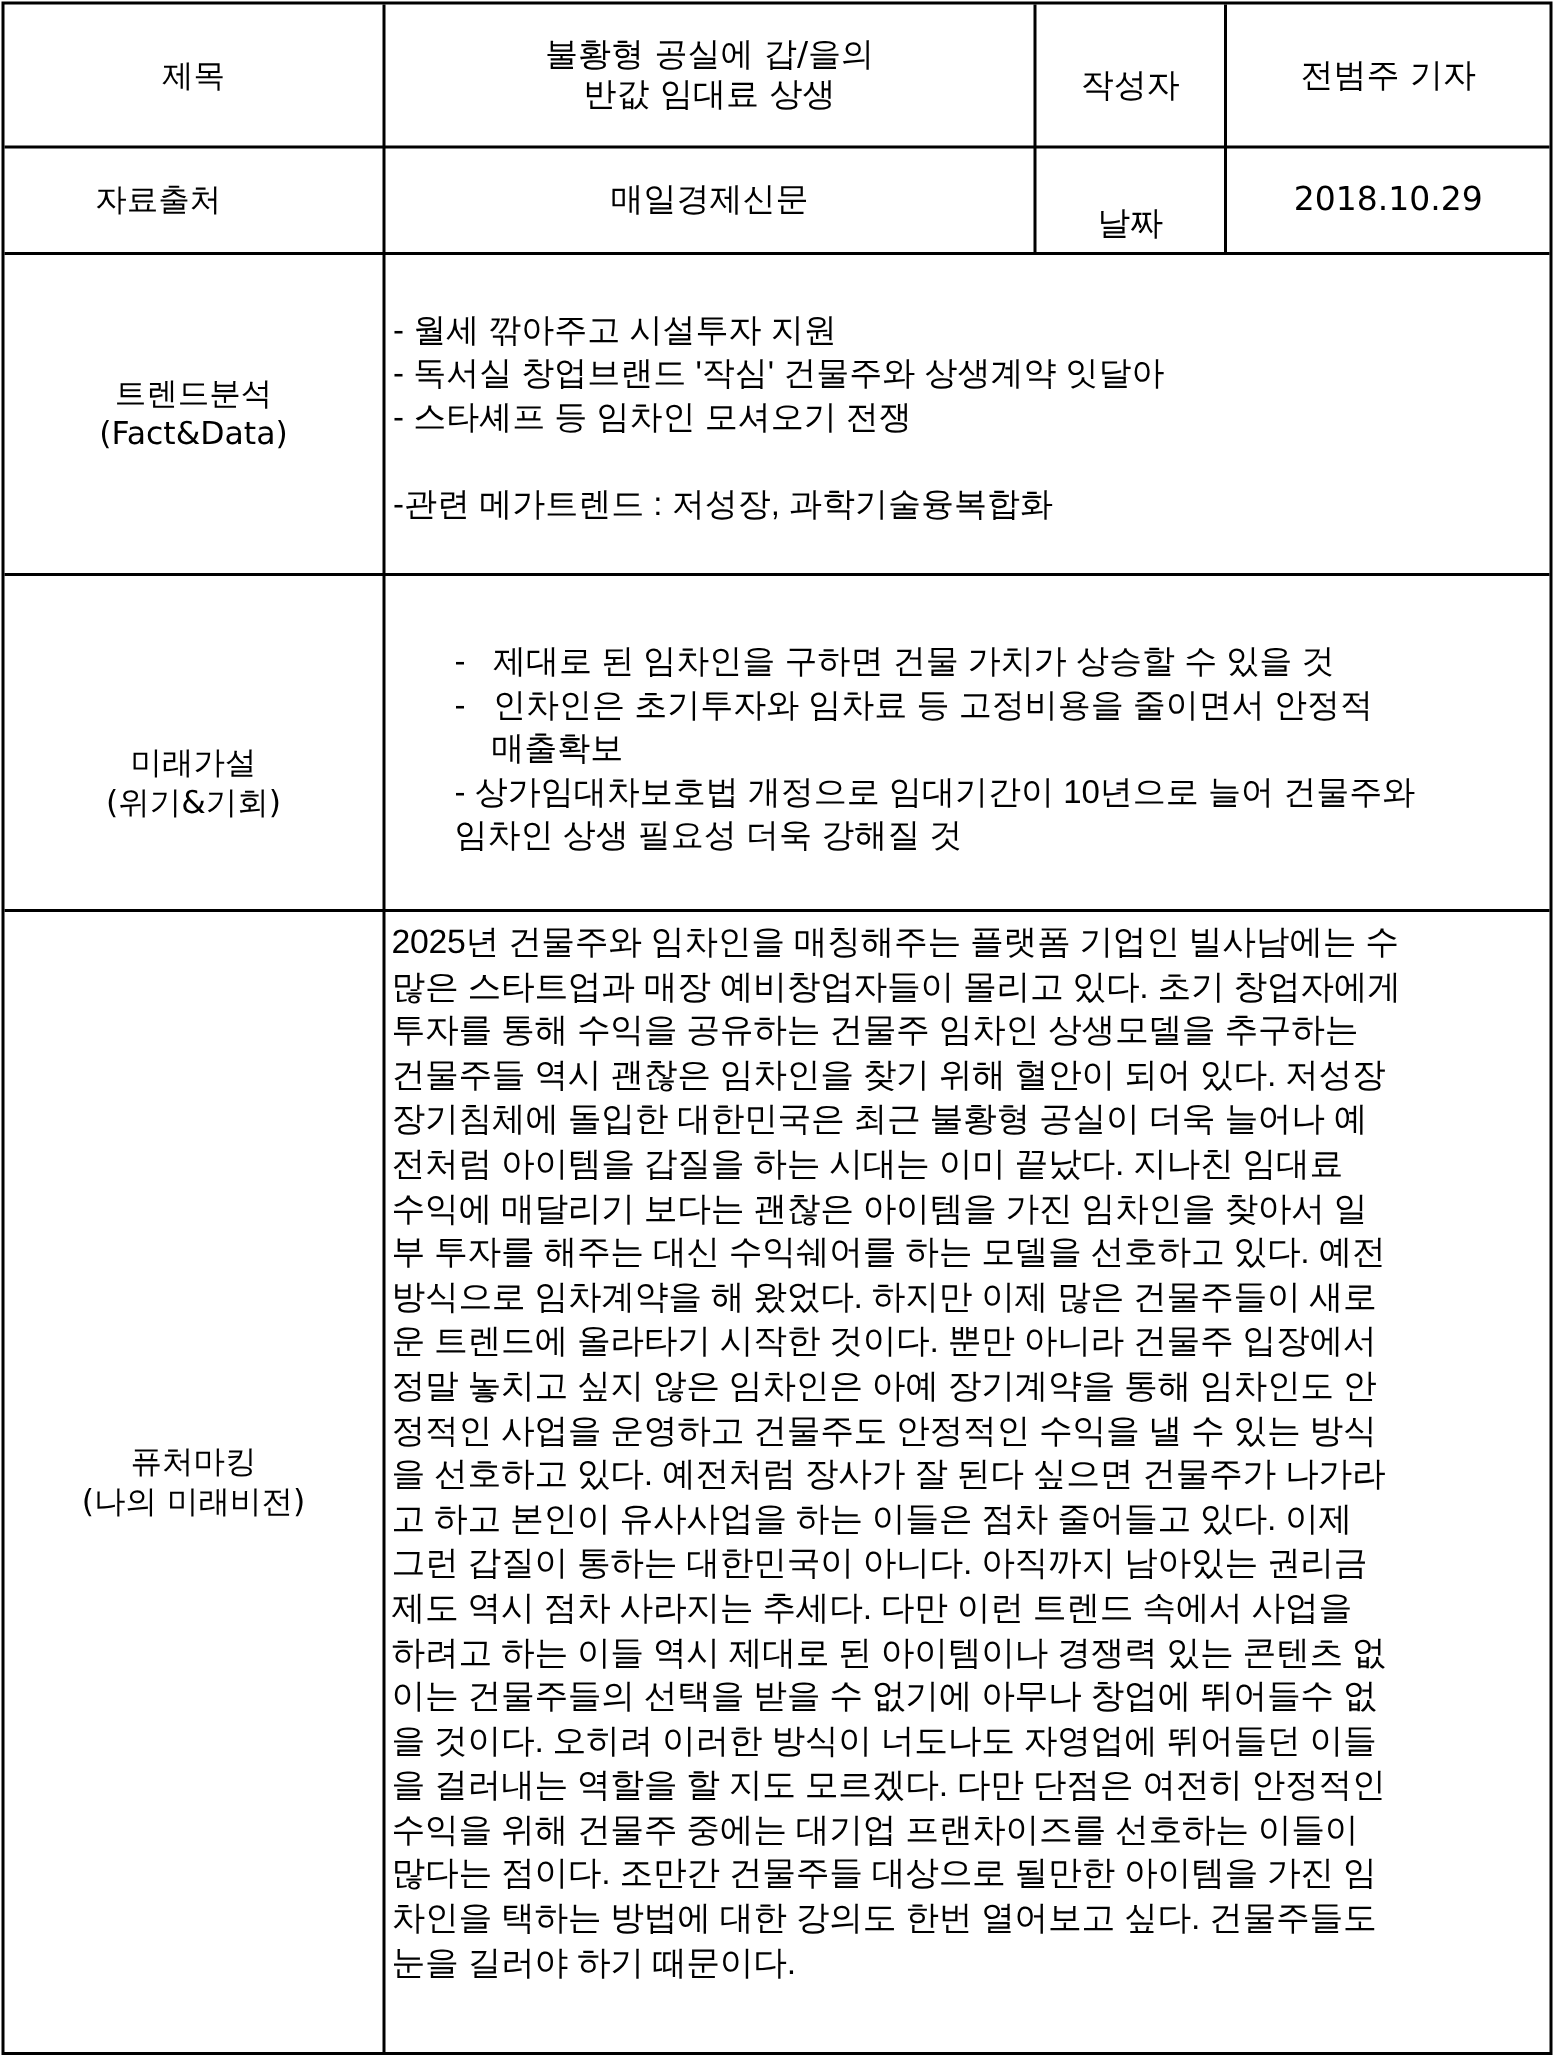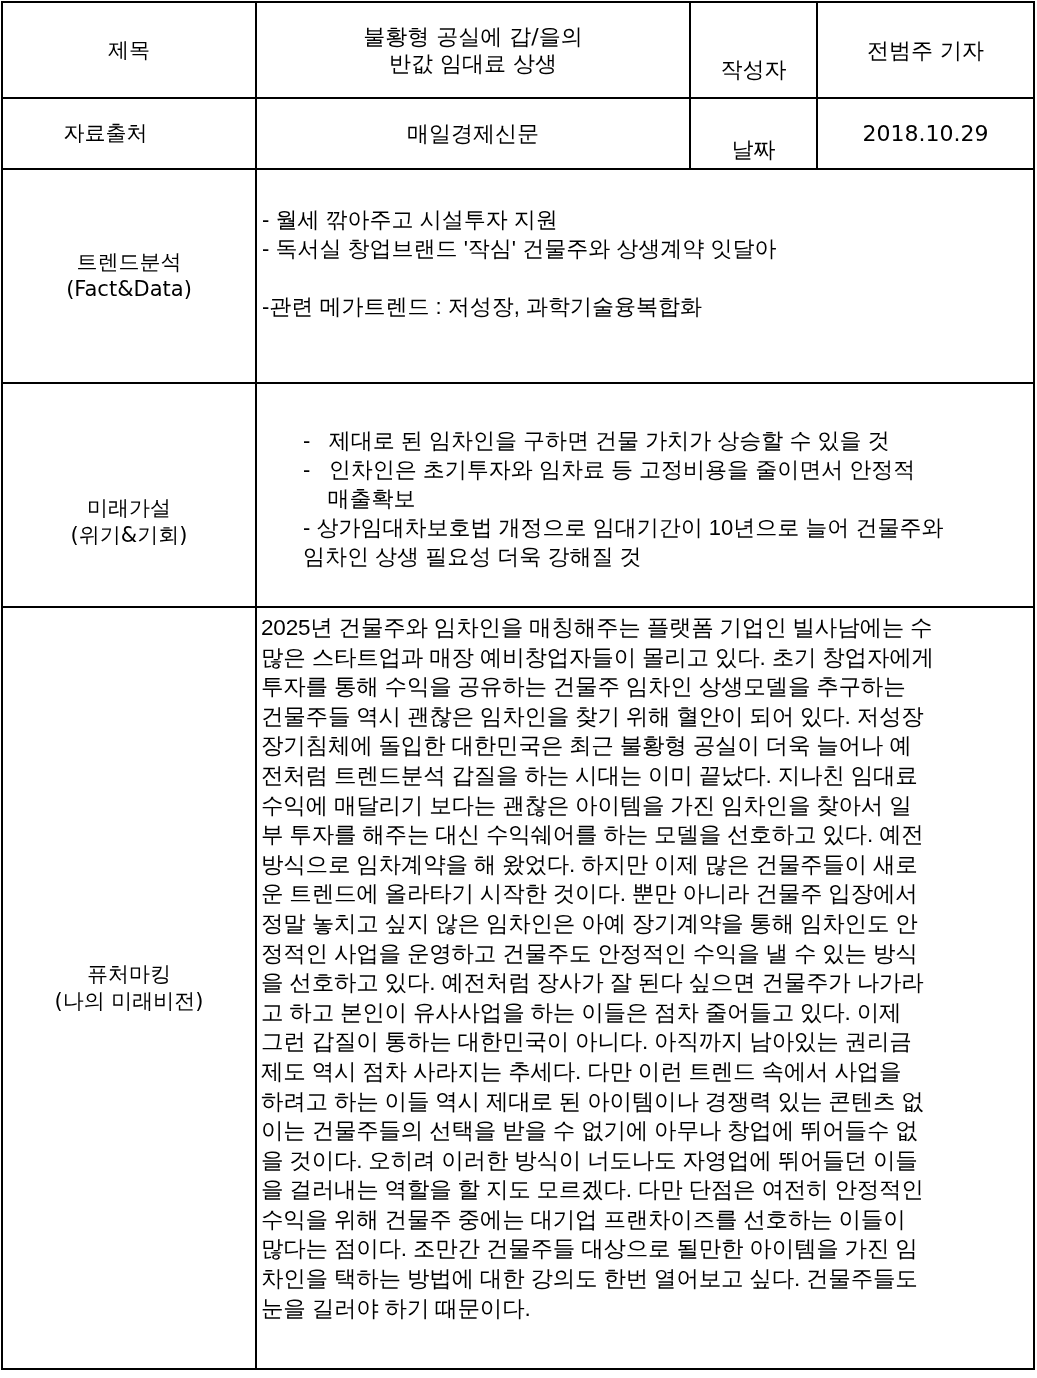--- a/index.html
+++ b/index.html
@@ -34,21 +34,21 @@
   <div class="vline" style="left:686px; top:0; height:167px;"></div>
   <div class="vline" style="left:813px; top:0; height:167px;"></div>
 
   <div class="cell center" style="left:0; top:0; width:252px; height:94px;">
     <span class="label">제목</span>
   </div>
   <div class="cell center" style="left:254px; top:0; width:432px; height:94px;">
     <span>불황형 공실에 갑/을의</span>
     <span>반값 임대료 상생</span>
   </div>
-  <div class="cell center" style="left:688px; top:12px; width:125px; height:109px;">
+  <div class="cell center" style="left:688px; top:0; width:125px; height:109px;">
     <span>작성자</span>
   </div>
   <div class="cell center" style="left:815px; top:0; width:215px; height:94px;">
     <span>전범주 기자</span>
   </div>
 
   <div class="cell center" style="left:0; top:96px; width:205px; height:69px;">
     <span class="label">자료출처</span>
   </div>
   <div class="cell center" style="left:254px; top:96px; width:432px; height:69px;">
@@ -61,20 +61,21 @@
     <span>2018.10.29</span>
   </div>
 
   <div class="cell center" style="left:0; top:167px; width:252px; height:212px;">
     <span class="label">트렌드분석</span>
     <span class="label">(Fact&amp;Data)</span>
   </div>
   <div class="cell left-text" style="left:254px; top:167px; width:776px; height:212px; padding-top:35px;">
     <div>- 월세 깎아주고 시설투자 지원</div>
     <div>- 독서실 창업브랜드 '작심' 건물주와 상생계약 잇달아</div>
+    <div>- 스타셰프 등 임차인 모셔오기 전쟁</div>
     <div style="height:29px;"></div>
     <div>-관련 메가트렌드 : 저성장, 과학기술융복합화</div>
   </div>
 
   <div class="cell center" style="left:0; top:381px; width:252px; height:276px;">
     <span class="label">미래가설</span>
     <span class="label">(위기&amp;기회)</span>
   </div>
   <div class="cell left-text" style="left:254px; top:381px; width:776px; height:222px; padding-top:42px;margin-left:41px;">
     <div>-   제대로 된 임차인을 구하면 건물 가치가 상승할 수 있을 것</div>
@@ -87,21 +88,21 @@
   <div class="cell center" style="left:0; top:605px; width:252px; height:760px;">
     <span class="label">퓨처마킹</span>
     <span class="label">(나의 미래비전)</span>
   </div>
   <div class="cell body-text" style="left:254px; top:605px; width:776px; height:760px; padding-top:5px;">
     <div>2025년 건물주와 임차인을 매칭해주는 플랫폼 기업인 빌사남에는 수</div>
     <div>많은 스타트업과 매장 예비창업자들이 몰리고 있다. 초기 창업자에게</div>
     <div>투자를 통해 수익을 공유하는 건물주 임차인 상생모델을 추구하는</div>
     <div>건물주들 역시 괜찮은 임차인을 찾기 위해 혈안이 되어 있다. 저성장</div>
     <div>장기침체에 돌입한 대한민국은 최근 불황형 공실이 더욱 늘어나 예</div>
-    <div>전처럼 트렌드분석 갑질을 하는 시대는 이미 끝났다. 지나친 임대료</div>
+    <div>전처럼 아이템을 갑질을 하는 시대는 이미 끝났다. 지나친 임대료</div>
     <div>수익에 매달리기 보다는 괜찮은 아이템을 가진 임차인을 찾아서 일</div>
     <div>부 투자를 해주는 대신 수익쉐어를 하는 모델을 선호하고 있다. 예전</div>
     <div>방식으로 임차계약을 해 왔었다. 하지만 이제 많은 건물주들이 새로</div>
     <div>운 트렌드에 올라타기 시작한 것이다. 뿐만 아니라 건물주 입장에서</div>
     <div>정말 놓치고 싶지 않은 임차인은 아예 장기계약을 통해 임차인도 안</div>
     <div>정적인 사업을 운영하고 건물주도 안정적인 수익을 낼 수 있는 방식</div>
     <div>을 선호하고 있다. 예전처럼 장사가 잘 된다 싶으면 건물주가 나가라</div>
     <div>고 하고 본인이 유사사업을 하는 이들은 점차 줄어들고 있다. 이제</div>
     <div>그런 갑질이 통하는 대한민국이 아니다. 아직까지 남아있는 권리금</div>
     <div>제도 역시 점차 사라지는 추세다. 다만 이런 트렌드 속에서 사업을</div>

